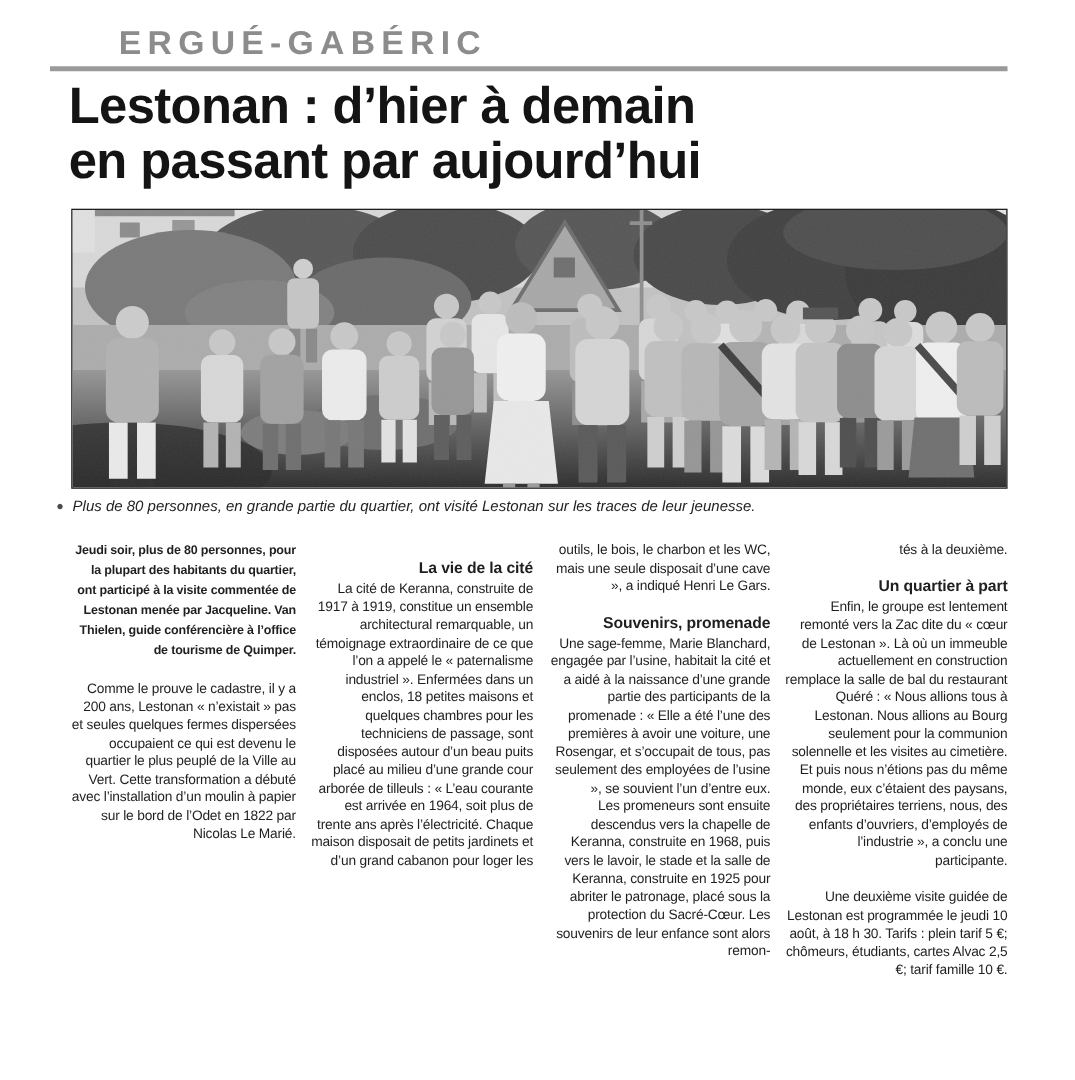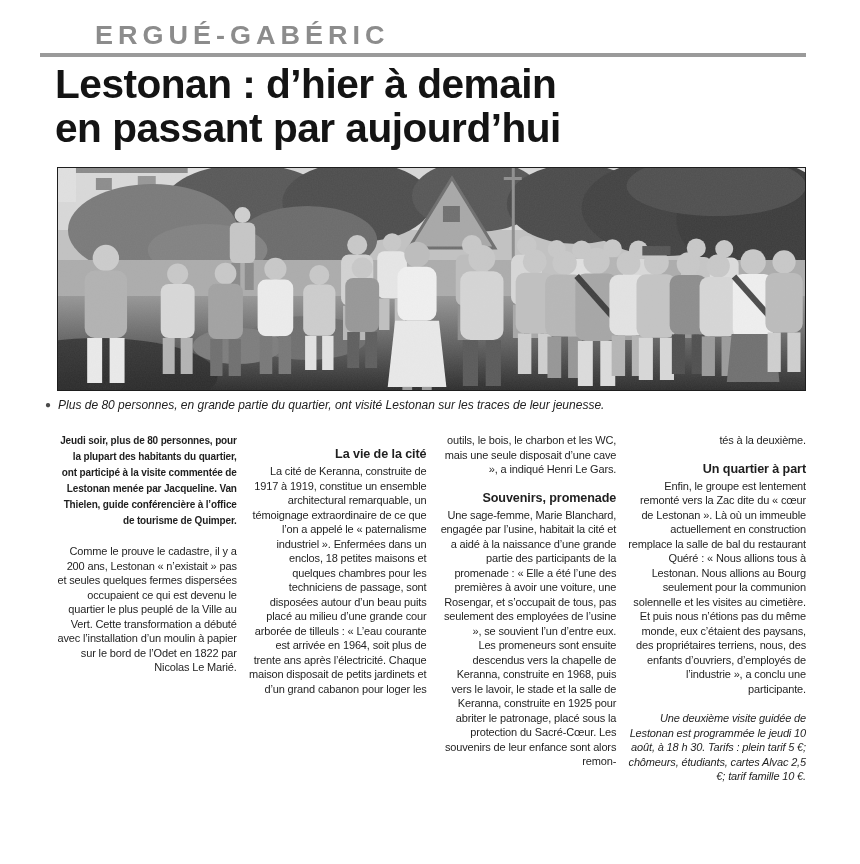--- a/index.html
+++ b/index.html
@@ -24,21 +24,21 @@
 
   .columns{position:absolute;left:57px;top:433px;width:749px;
     display:grid;grid-template-columns:repeat(4,1fr);column-gap:10px;
     font-size:11px;line-height:14.5px;text-align:justify;color:#1f1f1f;
     letter-spacing:-0.15px;}
   .col{min-width:0;}
   .col p{margin:0;text-align:right;}
   .lead{font-weight:700;font-size:10px;line-height:15.9px;margin:0 0 16px 0 !important;}
   .subhead{font-weight:700;font-size:12.6px;line-height:15px;margin:14px 0 2px 0 !important;
     text-align:left;letter-spacing:-0.1px;}
-  .note{font-style:italic;margin-top:15px !important;}
+  .note{margin-top:15px !important;}
 </style>
 </head>
 <body>
 
 <div class="page">
 
   <div class="section-header">ERGUÉ-GABÉRIC</div>
   <div class="rule"></div>
 
   <h1 class="headline" style="margin:0;">

